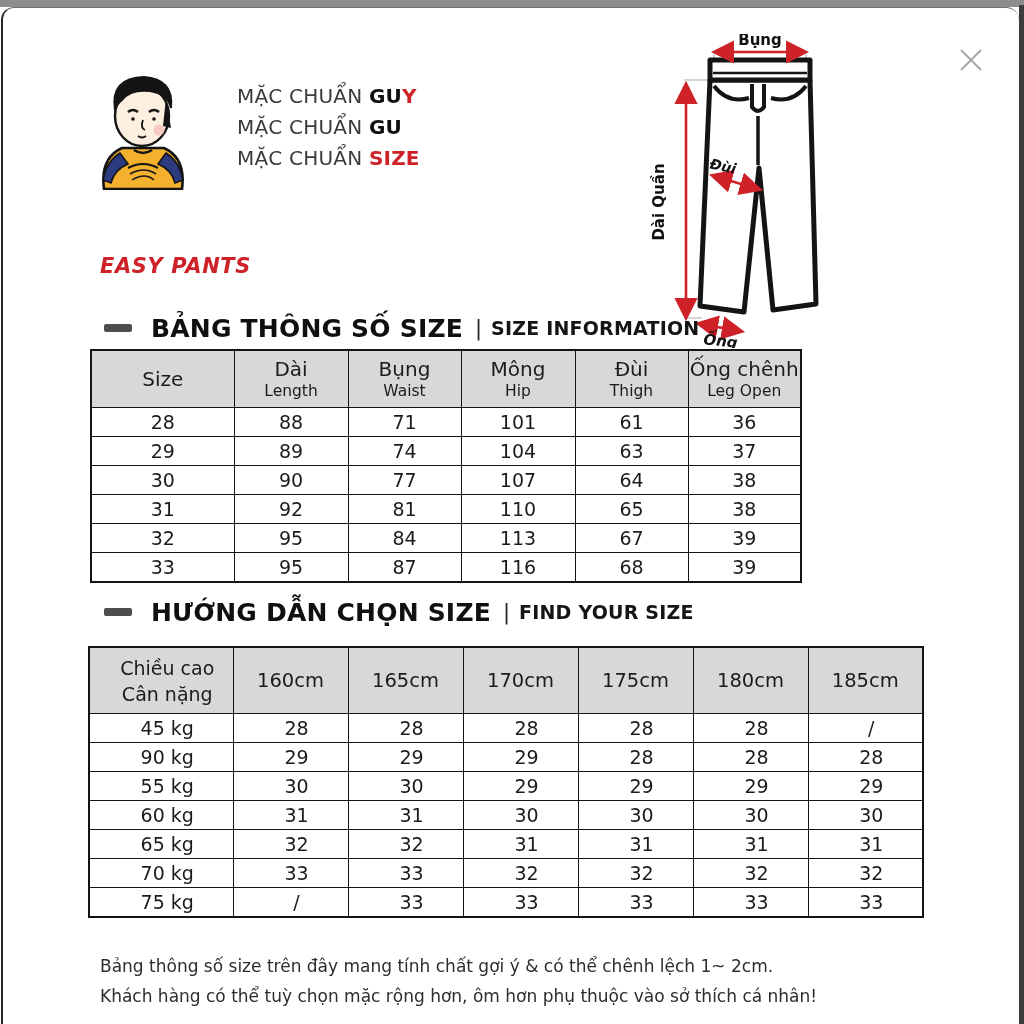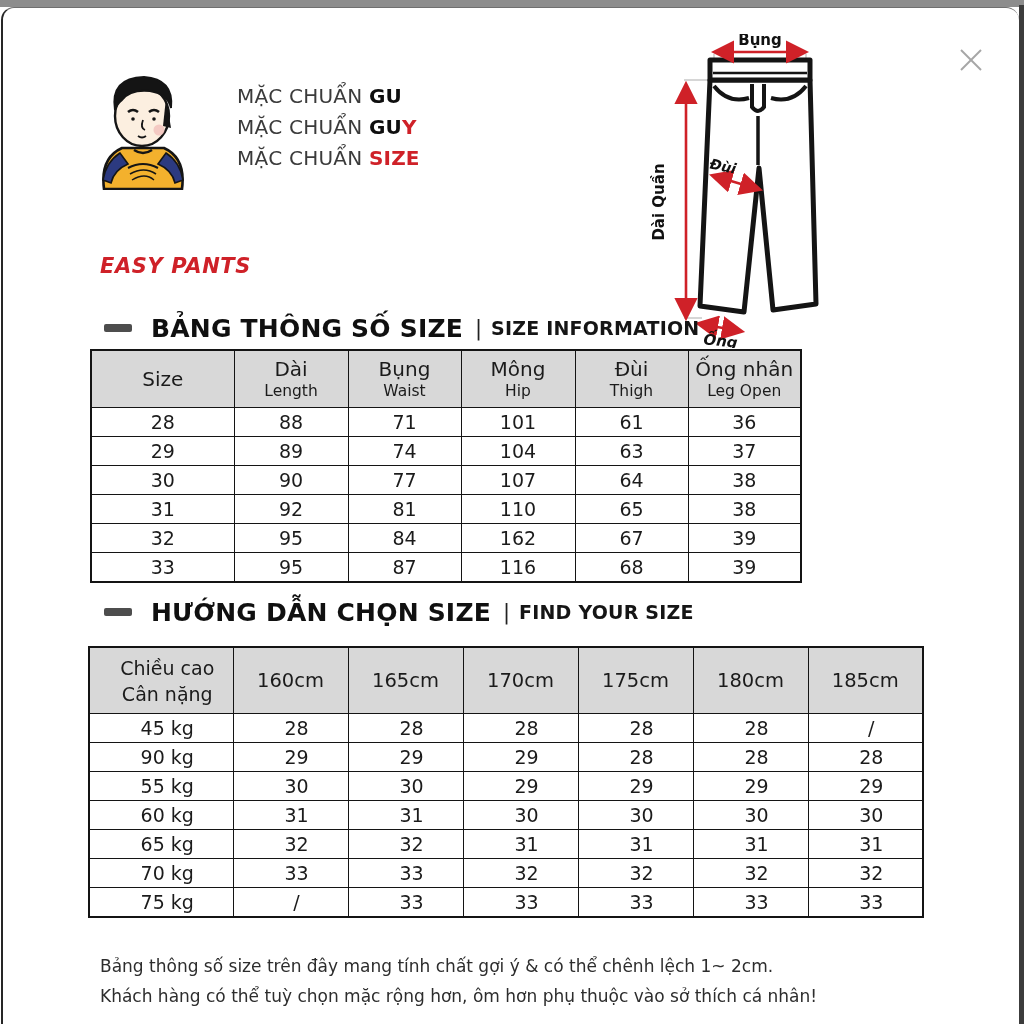--- a/index.html
+++ b/index.html
@@ -103,22 +103,22 @@
     <path d="M36,42 q5,-4 10,0" fill="none" stroke="#151515" stroke-width="2.6"></path>
     <path d="M57,42 q5,-4 10,0" fill="none" stroke="#151515" stroke-width="2.6"></path>
     <circle cx="41" cy="49" r="1.8" fill="#151515"></circle>
     <circle cx="62" cy="49" r="1.8" fill="#151515"></circle>
     <path d="M51,50 q-3,8 2,10" fill="none" stroke="#151515" stroke-width="1.8"></path>
     <circle cx="67" cy="60" r="5.5" fill="#f2c3bd" opacity="0.85"></circle>
     <path d="M46,66 q4,3 8,0" fill="none" stroke="#151515" stroke-width="1.8"></path>
   </svg>
 
   <div class="slogan">
+    <div><span class="plain">MẶC CHUẨN </span><span class="bold">GU</span><span class="accent">Y</span></div>
     <div><span class="plain">MẶC CHUẨN </span><span class="bold">GU</span><span class="accent"></span></div>
-    <div><span class="plain">MẶC CHUẨN </span><span class="bold">GU</span><span class="accent">Y</span></div>
     <div><span class="plain">MẶC CHUẨN </span><span class="bold"></span><span class="accent">SIZE</span></div>
   </div>
 
   <svg style="position:absolute;left:648px;top:34px;" width="190" height="314" viewBox="0 0 190 314">
     <defs>
       <marker id="ah-end" markerWidth="9" markerHeight="9" refX="7" refY="4.5" orient="auto">
         <path d="M0,0 L9,4.5 L0,9 Z" fill="#cf2128"></path>
       </marker>
       <marker id="ah-start" markerWidth="9" markerHeight="9" refX="2" refY="4.5" orient="auto">
         <path d="M9,0 L0,4.5 L9,9 Z" fill="#cf2128"></path>
@@ -182,21 +182,21 @@
           </th>
           <th>
             <span class="hdr-vi">Mông</span>
             <span class="hdr-en">Hip</span>
           </th>
           <th>
             <span class="hdr-vi">Đùi</span>
             <span class="hdr-en">Thigh</span>
           </th>
           <th>
-            <span class="hdr-vi">Ống nhân</span>
+            <span class="hdr-vi">Ống chênh</span>
             <span class="hdr-en">Leg Open</span>
           </th>
         </tr>
       </thead>
     <tbody>
         <tr>
           <td>28</td>
           <td>88</td>
           <td>71</td>
           <td>101</td>
@@ -224,21 +224,21 @@
           <td>92</td>
           <td>81</td>
           <td>110</td>
           <td>65</td>
           <td>38</td>
         </tr>
         <tr>
           <td>32</td>
           <td>95</td>
           <td>84</td>
-          <td>162</td>
+          <td>113</td>
           <td>67</td>
           <td>39</td>
         </tr>
         <tr>
           <td>33</td>
           <td>95</td>
           <td>87</td>
           <td>116</td>
           <td>68</td>
           <td>39</td>

